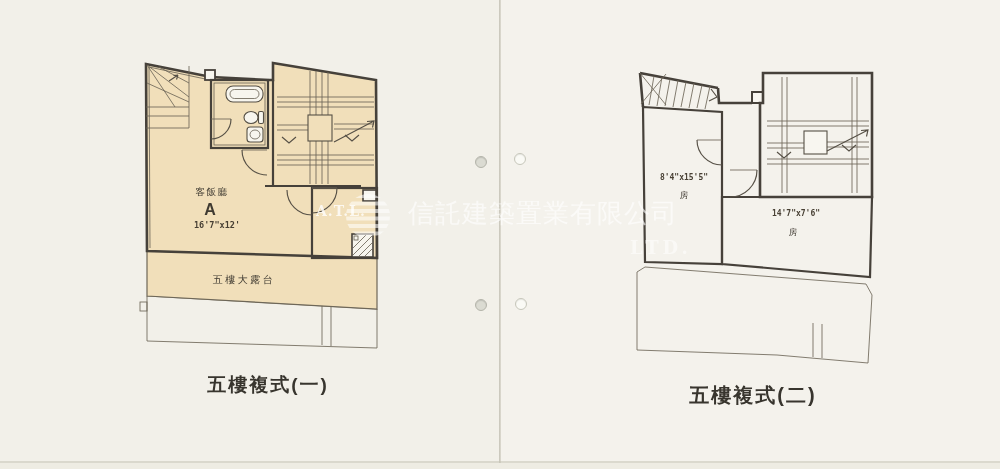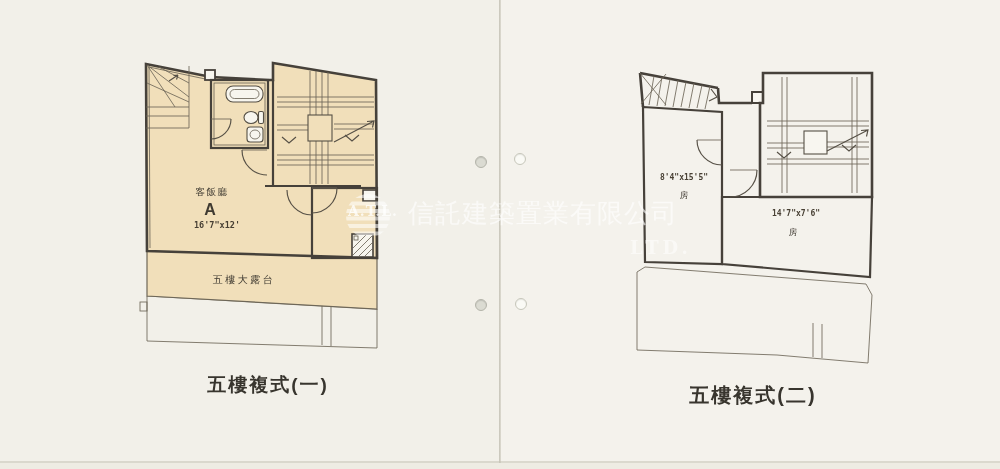--- a/index.html
+++ b/index.html
@@ -24,21 +24,21 @@
   .caption{position:absolute;width:250px;text-align:center;
     color:#38352e;font-weight:700;letter-spacing:2px;}
   .caption-1{left:143px;top:372px;font-size:19px;}
   .caption-2{left:628px;top:382px;font-size:20px;}
   .hole{position:absolute;width:10px;height:10px;border-radius:50%;}
   .hole-l{background:#dbdbd2;border:1.5px solid #b4b4aa;box-shadow:inset 0 1px 1px rgba(0,0,0,.12);}
   .hole-r{background:#fafaf5;border:1.5px solid #c6c6ba;box-shadow:inset 0 1px 1px rgba(0,0,0,.08);}
   .watermark{position:absolute;left:0;top:0;width:1000px;height:469px;pointer-events:none;}
   .wm-logo{position:absolute;left:344px;top:192px;width:48px;height:48px;}
   .wm-atl{position:absolute;left:316px;top:203px;font-size:14px;font-weight:700;
-    color:rgba(255,255,255,.78);letter-spacing:1px;font-family:"DejaVu Serif",serif;margin-left:32px;}
+    color:rgba(255,255,255,.78);letter-spacing:1px;font-family:"DejaVu Serif",serif;}
   .wm-company{position:absolute;left:390px;top:196px;width:330px;
     font-size:26px;font-weight:400;color:rgba(255,255,255,.62);
     letter-spacing:1px;font-family:"DejaVu Serif",serif;white-space:nowrap;margin-left:18px;}
   .wm-ltd{position:absolute;left:630px;top:237px;font-size:18px;font-weight:700;
     color:rgba(255,255,255,.55);letter-spacing:4px;font-family:"DejaVu Serif",serif;}
   .wall{fill:none;stroke:#46413a;stroke-width:2.6;stroke-linejoin:miter;}
   .wall2{fill:none;stroke:#46413a;stroke-width:2.2;}
   .thin{fill:none;stroke:#6e6758;stroke-width:.85;}
   .mid{fill:none;stroke:#565046;stroke-width:1.15;}
   .fix{fill:#f7f5ee;stroke:#565046;stroke-width:1.1;}

